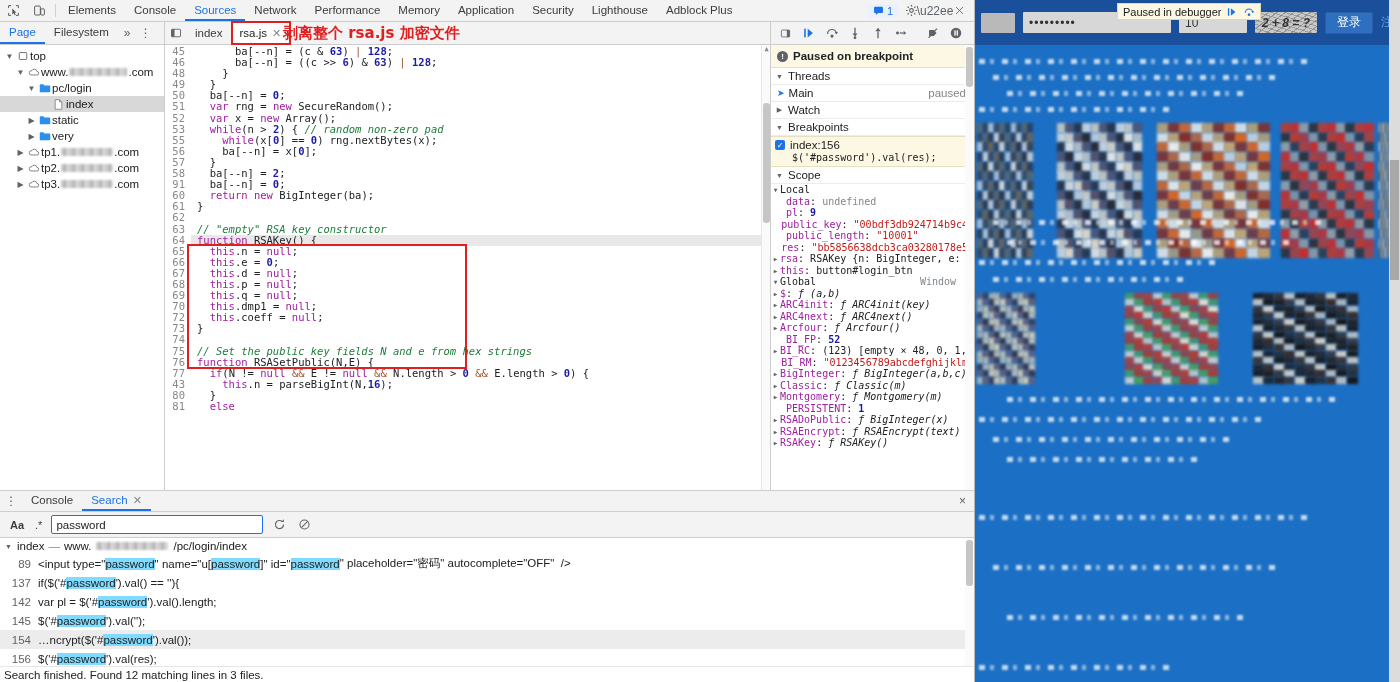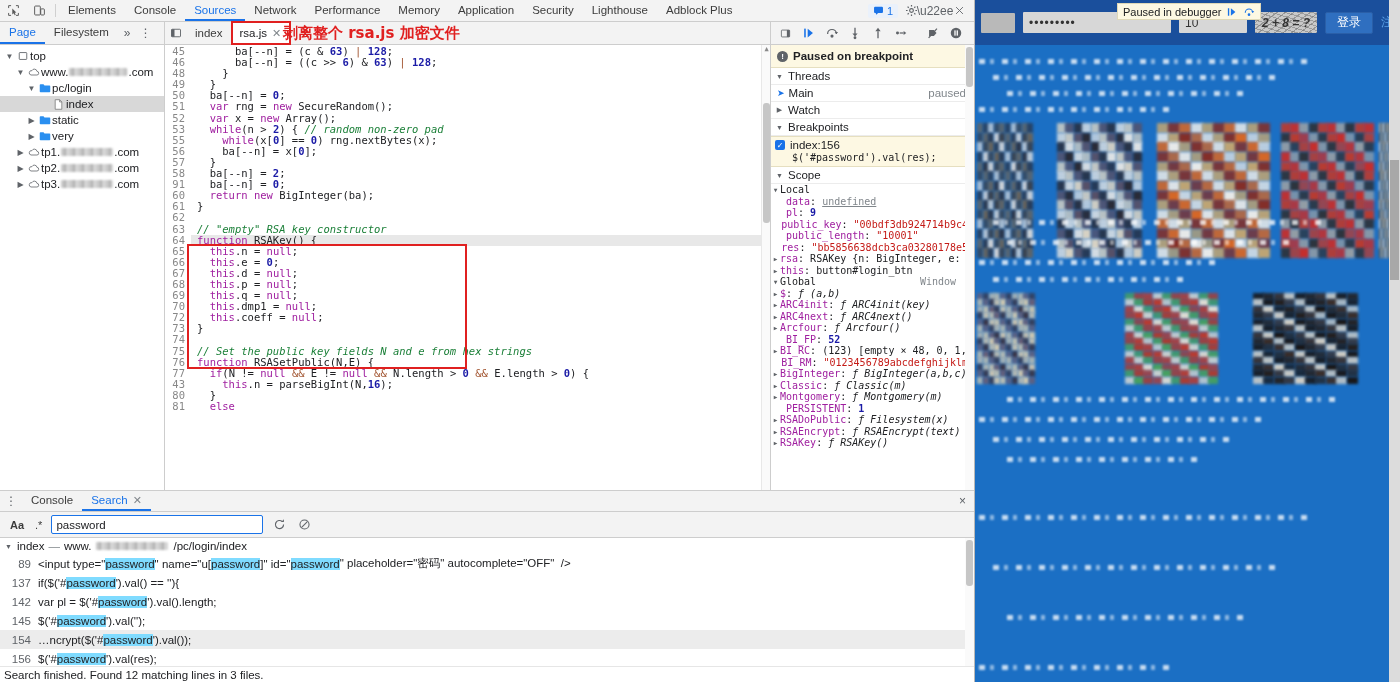--- a/index.html
+++ b/index.html
@@ -207,21 +207,21 @@
   }
   .scope-list { flex:1; overflow:hidden; font-family:"DejaVu Sans Mono",monospace; font-size:10px; }
   .srow { height:11.5px; display:flex; align-items:center; white-space:nowrap; }
   .sarrow { width:9px; text-align:center; color:#5f6368; font-size:6px; }
   .sname { color:#a020a0; }
   .sname.plain { color:#202124; }
   .scolon { color:#202124; }
   .sval { color:#202124; }
   .sval.str { color:#c41a16; }
   .sval.num { color:#1a1aa6; }
-  .sval.undef { color:#80868b;text-decoration:underline; }
+  .sval.undef { color:#80868b; }
   .sval.fn { color:#202124; font-style:italic; }
   .scope-window { margin-left:auto; color:#80868b; padding-right:18px; }
   .side-scrollbar { position:absolute; right:0; top:0; bottom:0; width:9px; background:#fafafa; }
   .side-thumb { position:absolute; left:1px; width:7px; background:#c6c6c6; border-radius:3px; }
 
   
   .drawer {
     position:absolute; left:0; right:0; bottom:0; height:192px;
     background:#fff; border-top:1px solid #cdcdcd; display:flex; flex-direction:column;
   }
@@ -811,21 +811,21 @@
             <div class="srow">
               <span class="sarrow"></span>
               <span class="sname" style="padding-left:6px;">PERSISTENT</span>
               <span class="scolon">:&nbsp;</span>
               <span class="sval num">1</span>
             </div>
             <div class="srow">
               <span class="sarrow">▶</span>
               <span class="sname" style="">RSADoPublic</span>
               <span class="scolon">:&nbsp;</span>
-              <span class="sval fn">ƒ Filesystem(x)</span>
+              <span class="sval fn">ƒ BigInteger(x)</span>
             </div>
             <div class="srow">
               <span class="sarrow">▶</span>
               <span class="sname" style="">RSAEncrypt</span>
               <span class="scolon">:&nbsp;</span>
               <span class="sval fn">ƒ RSAEncrypt(text)</span>
             </div>
             <div class="srow">
               <span class="sarrow">▶</span>
               <span class="sname" style="">RSAKey</span>

